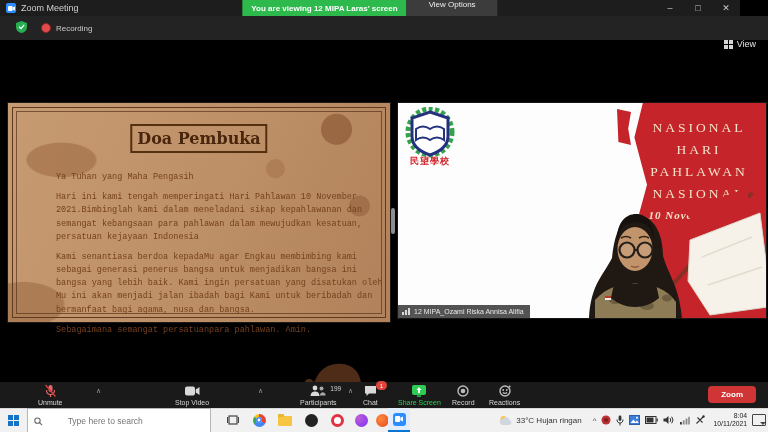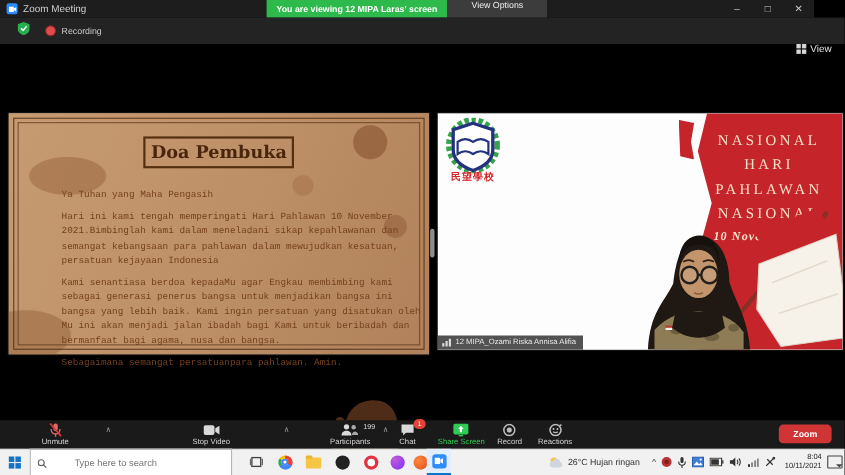--- a/index.html
+++ b/index.html
@@ -372,21 +372,21 @@
         </svg>
     </span>
   </div>
 
   <div class="tray">
     <div class="weather">
       <svg width="13" height="11" viewBox="0 0 13 11">
           <circle cx="4.5" cy="4" r="3" fill="#f7c540"></circle>
           <path d="M3 10 a3 3 0 0 1 .6-5.9 a3.6 3.6 0 0 1 6.8 1 a2.5 2.5 0 0 1-.4 4.9 Z" fill="#cfd6dd"></path>
         </svg>
-      <span class="weather-text">26°C  Hujan ringan</span>
+      <span class="weather-text">33°C  Hujan ringan</span>
     </div>
     <span class="tray-chevron">^</span>
     <svg width="10" height="10" viewBox="0 0 10 10">
         <circle cx="5" cy="5" r="4.5" fill="#b83232"></circle>
         <circle cx="5" cy="5" r="2" fill="#7e1f1f"></circle>
       </svg>
     <svg width="8" height="11" viewBox="0 0 8 11">
         <rect x="2.6" y="0.5" width="2.8" height="5.5" rx="1.4" fill="#333"></rect>
         <path d="M1 4.5 C1 7 2.3 8 4 8 C5.7 8 7 7 7 4.5" stroke="#333" stroke-width="1" fill="none"></path>
         <line x1="4" y1="8" x2="4" y2="10.5" stroke="#333" stroke-width="1"></line>

